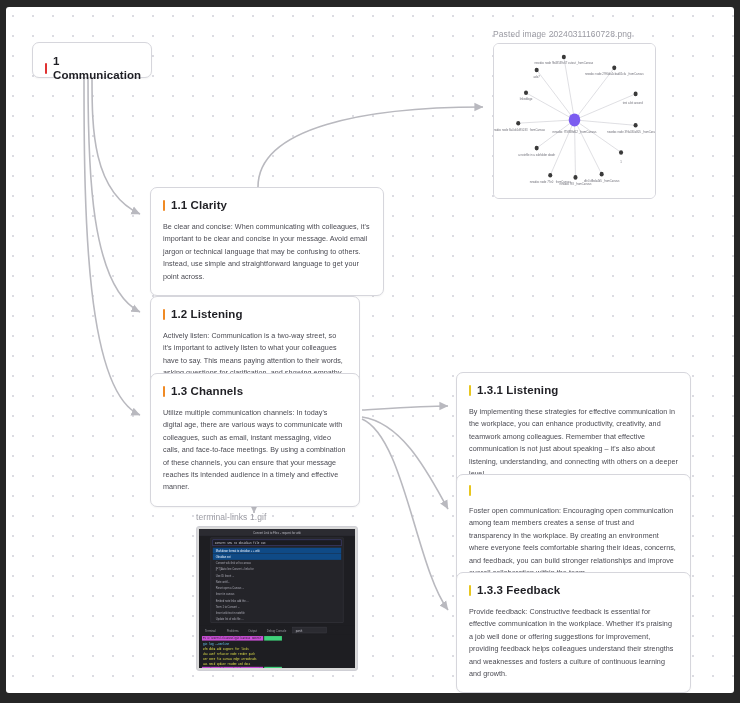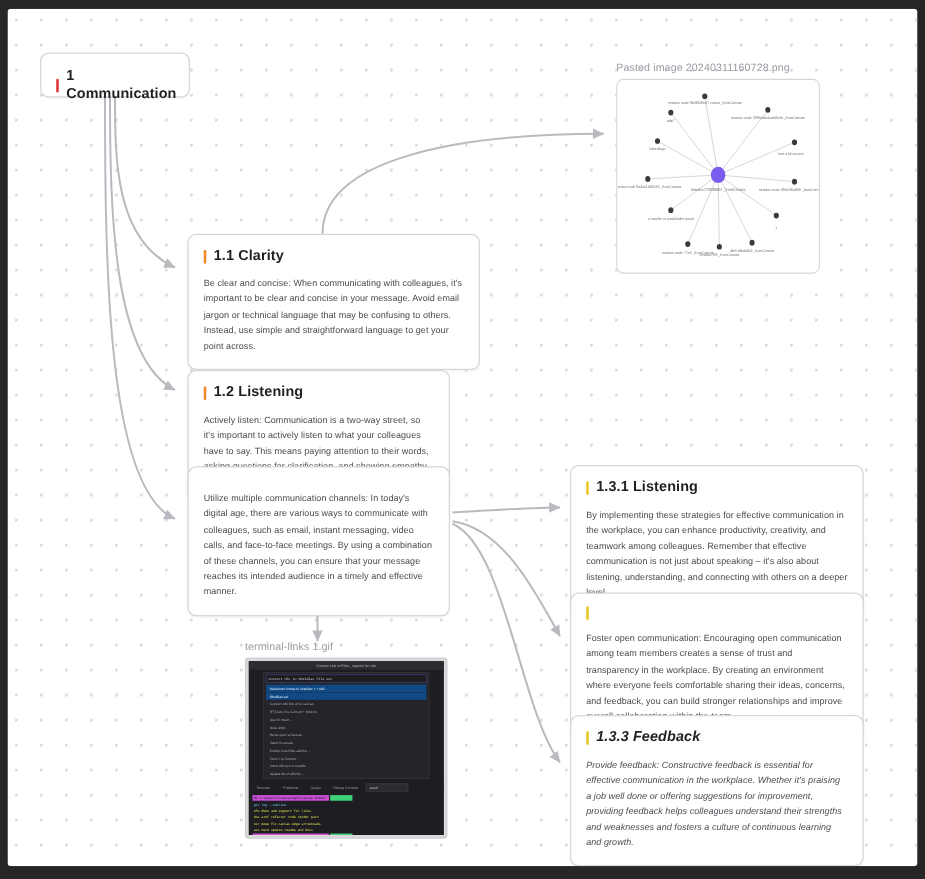--- a/index.html
+++ b/index.html
@@ -165,45 +165,49 @@
           <div class="node-body">Be clear and concise: When communicating with colleagues, it's important to be clear and concise in your message. Avoid email jargon or technical language that may be confusing to others. Instead, use simple and straightforward language to get your point across.</div>
         </div>
         <div class="node" style="left: 144px; top: 274px; width: 210px; min-height: 78px; margin-top: 15px;">
           <div class="node-title">
             <span class="accent-bar" style="background: rgb(240, 138, 36);"></span>
             <span>1.2 Listening</span>
           </div>
           <div class="node-body">Actively listen: Communication is a two-way street, so it's important to actively listen to what your colleagues have to say. This means paying attention to their words, asking questions for clarification, and showing empathy towards their thoughts and feelings.</div>
         </div>
         <div class="node" style="left: 144px; top: 366px; width: 210px; min-height: 92px;">
+          <div class="node-title">
+            <span class="accent-bar" style="background: rgb(240, 138, 36);"></span>
+            <span>1.3 Channels</span>
+          </div>
           <div class="node-body">Utilize multiple communication channels: In today's digital age, there are various ways to communicate with colleagues, such as email, instant messaging, video calls, and face-to-face meetings. By using a combination of these channels, you can ensure that your message reaches its intended audience in a timely and effective manner.</div>
         </div>
         <div class="node" style="left: 450px; top: 365px; width: 235px; min-height: 84px;">
           <div class="node-title">
             <span class="accent-bar" style="background: rgb(232, 198, 30);"></span>
             <span>1.3.1 Listening</span>
           </div>
           <div class="node-body">By implementing these strategies for effective communication in the workplace, you can enhance productivity, creativity, and teamwork among colleagues. Remember that effective communication is not just about speaking – it's also about listening, understanding, and connecting with others on a deeper level.</div>
         </div>
         <div class="node" style="left: 450px; top: 467px; width: 235px; min-height: 84px;">
           <div class="node-title">
             <span class="accent-bar" style="background: rgb(232, 198, 30);"></span>
           </div>
           <div class="node-body">Foster open communication: Encouraging open communication among team members creates a sense of trust and transparency in the workplace. By creating an environment where everyone feels comfortable sharing their ideas, concerns, and feedback, you can build stronger relationships and improve overall collaboration within the team.</div>
         </div>
-        <div class="node" style="left: 450px; top: 565px; width: 235px; min-height: 84px; font-style: italic;">
+        <div class="node" style="left: 450px; top: 565px; width: 235px; min-height: 84px;">
           <div class="node-title">
             <span class="accent-bar" style="background: rgb(232, 198, 30);"></span>
             <span>1.3.3 Feedback</span>
           </div>
           <div class="node-body">Provide feedback: Constructive feedback is essential for effective communication in the workplace. Whether it's praising a job well done or offering suggestions for improvement, providing feedback helps colleagues understand their strengths and weaknesses and fosters a culture of continuous learning and growth.</div>
         </div>
       </div>
     <div id="media-group">
-        <div class="media-card" style="left: 487px; top: 22px; width: 163px; margin-top: 20px;">
+        <div class="media-card" style="left: 487px; top: 22px; width: 163px;">
           <div class="media-label">Pasted image 20240311160728.png</div>
           <div class="media-frame" style="width: 163px; height: 156px;">
             <svg id="graph-thumb" viewBox="0 0 166 142" preserveAspectRatio="none">
               <line x1="83" y1="70" x2="72" y2="12" stroke="#d3d3d8" stroke-width="0.7"></line>
               <line x1="83" y1="70" x2="44" y2="24" stroke="#d3d3d8" stroke-width="0.7"></line>
               <line x1="83" y1="70" x2="124" y2="22" stroke="#d3d3d8" stroke-width="0.7"></line>
               <line x1="83" y1="70" x2="33" y2="45" stroke="#d3d3d8" stroke-width="0.7"></line>
               <line x1="83" y1="70" x2="146" y2="46" stroke="#d3d3d8" stroke-width="0.7"></line>
               <line x1="83" y1="70" x2="25" y2="73" stroke="#d3d3d8" stroke-width="0.7"></line>
               <line x1="83" y1="70" x2="146" y2="75" stroke="#d3d3d8" stroke-width="0.7"></line>

